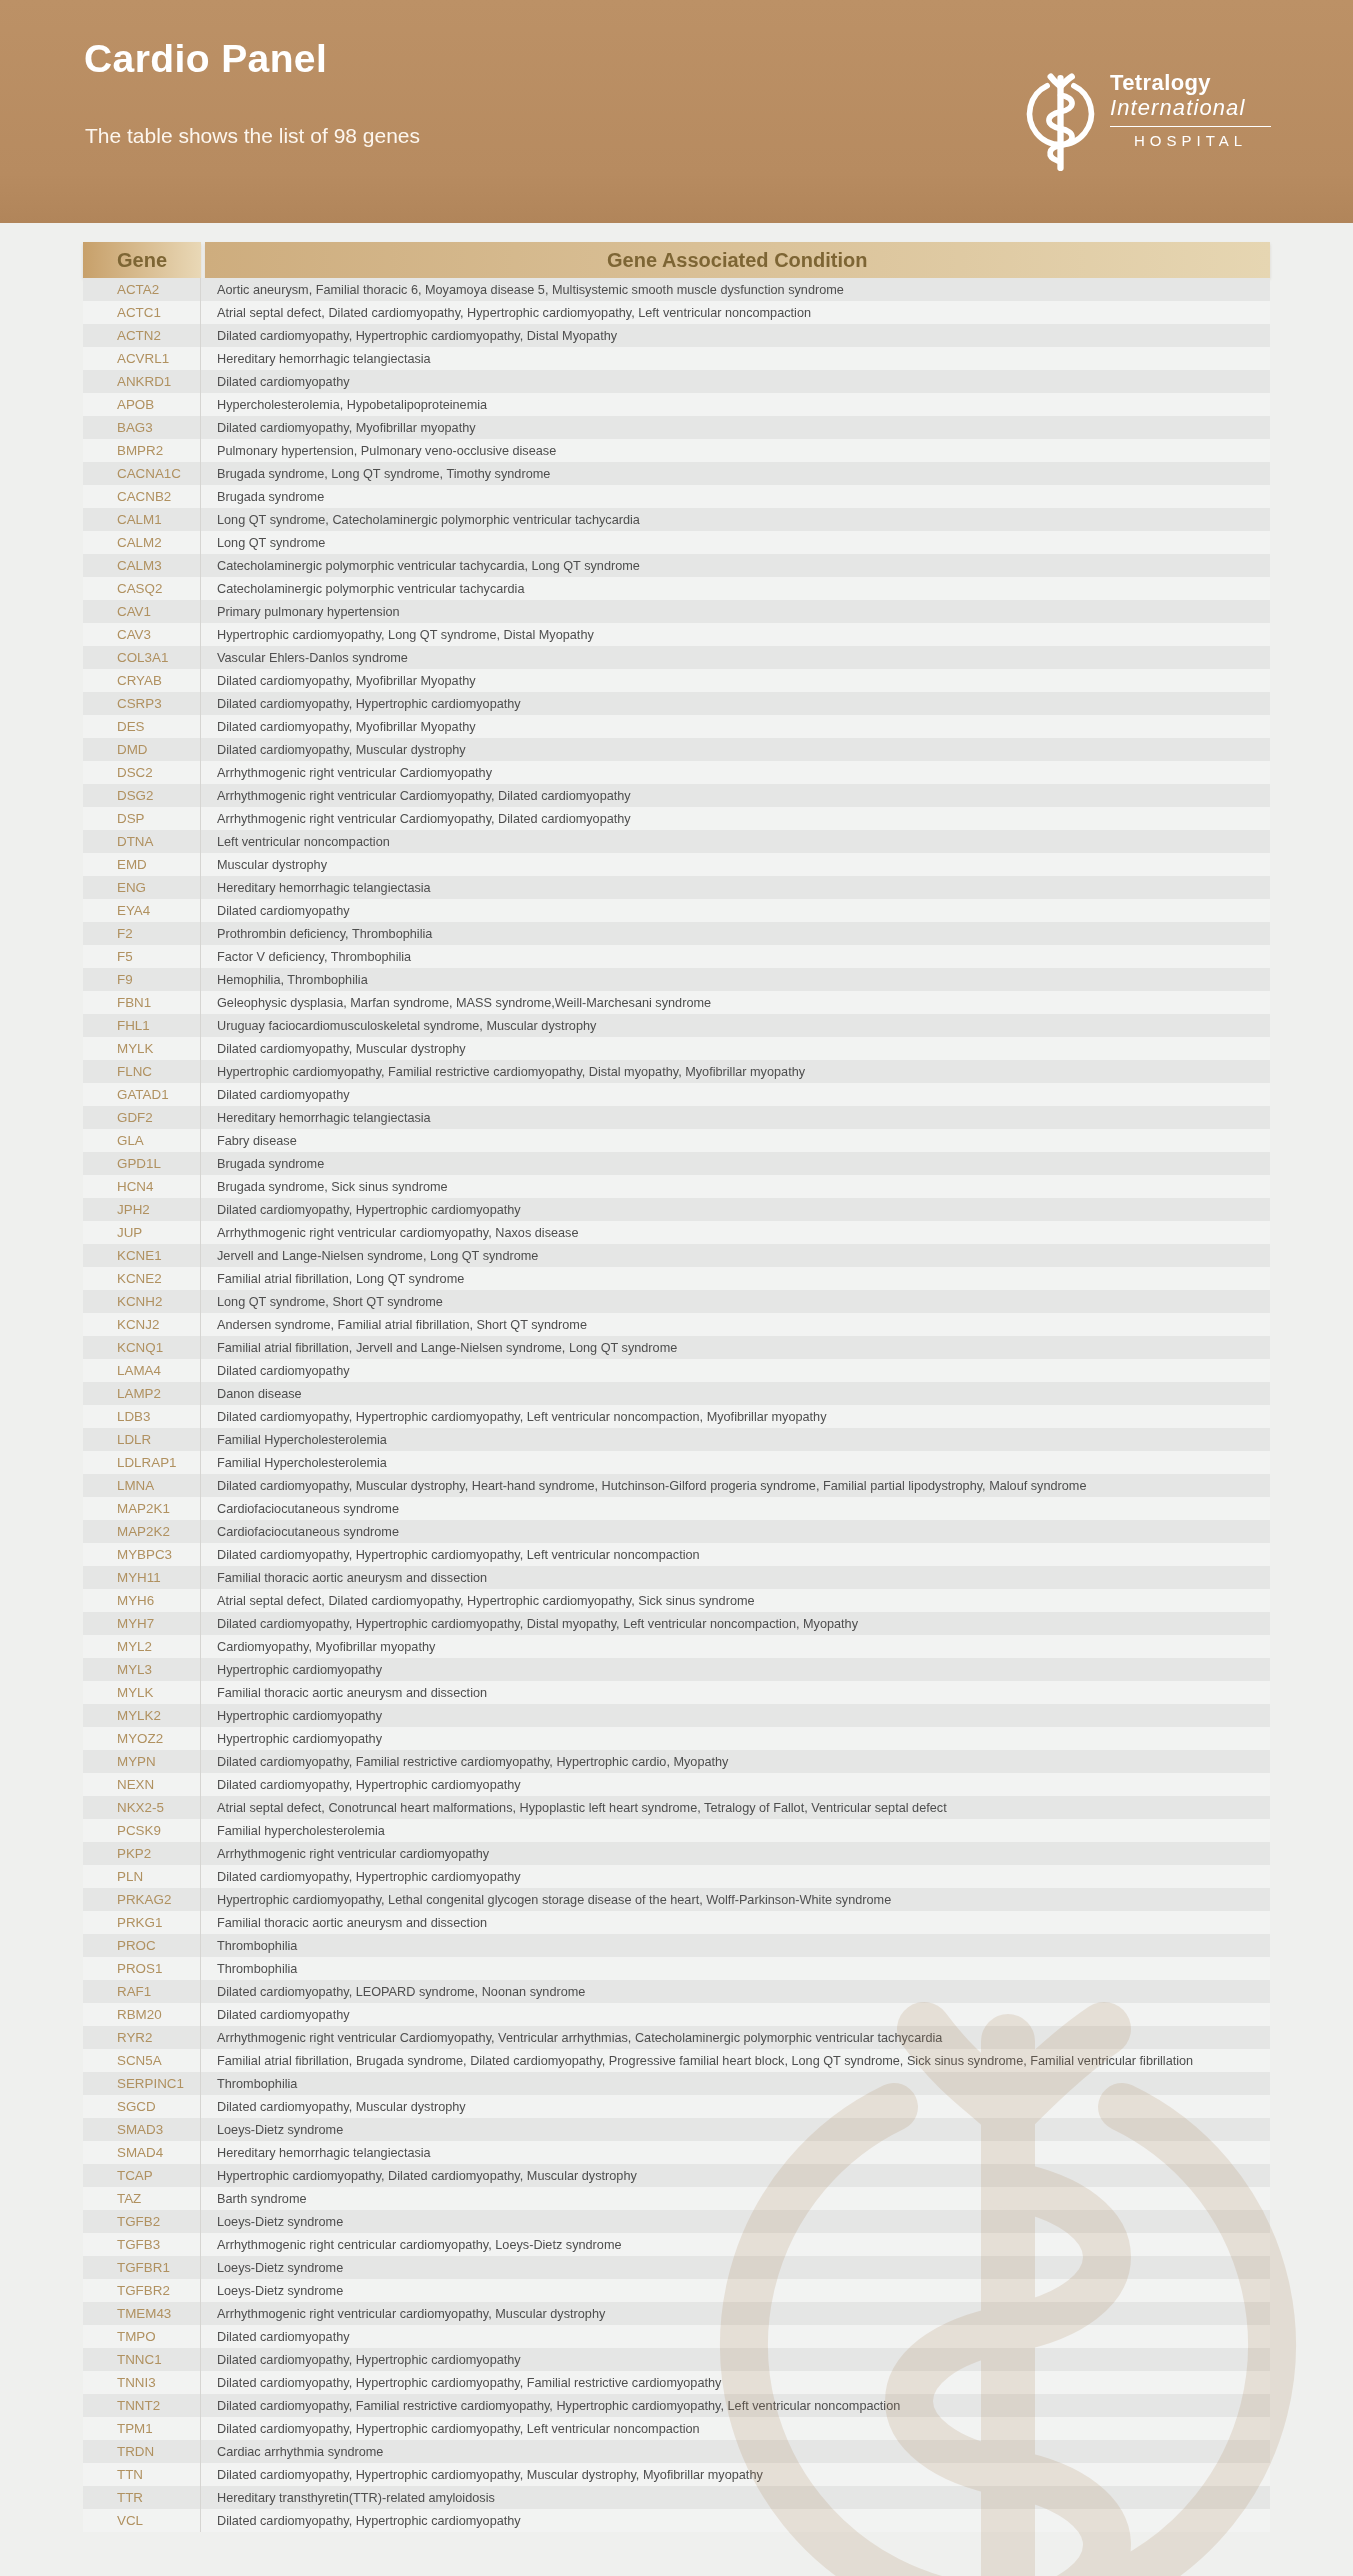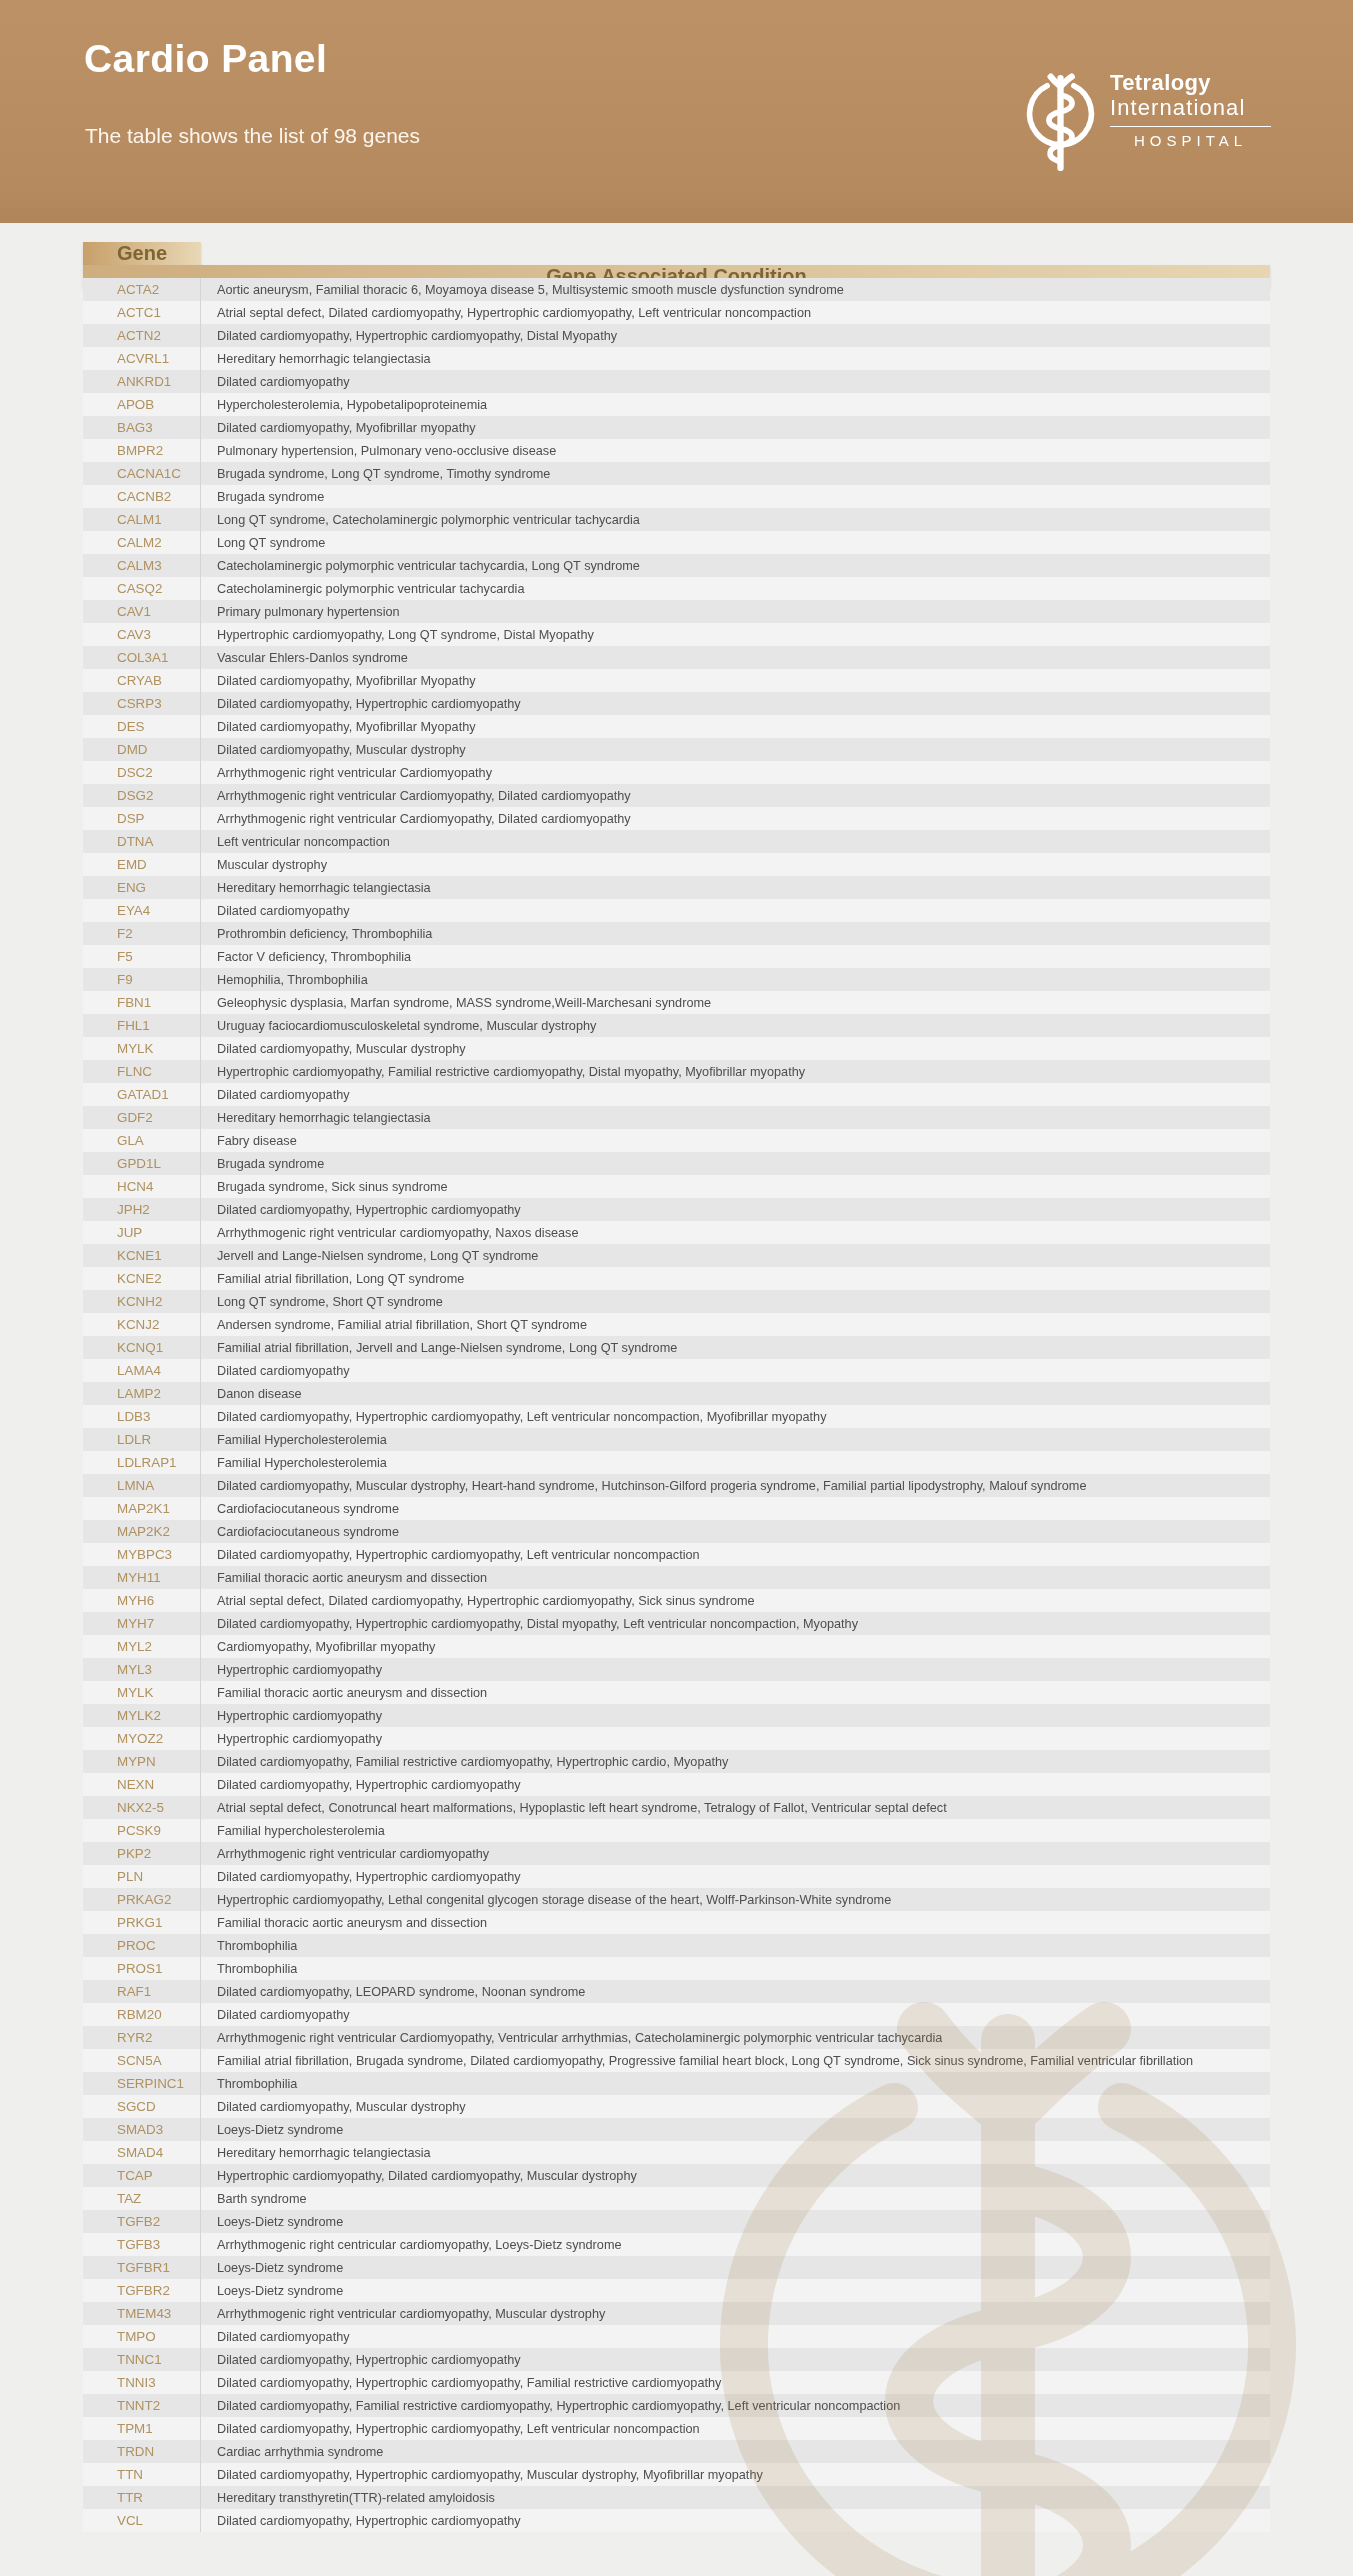--- a/index.html
+++ b/index.html
@@ -20,26 +20,26 @@
   }
   .hero-sub{
     position:absolute;left:85px;top:118px;
     font-size:21px;font-weight:400;color:#fdf6ee;line-height:35px;
   }
   
   .logo{position:absolute;top:70px;right:83px;display:flex;align-items:flex-start;}
   .logo-icon{width:73px;height:104px;margin-right:12.7px;margin-top:1.4px;}
   .logo-text{display:flex;flex-direction:column;color:#ffffff;width:161px;}
   .logo-name1{font-size:22px;font-weight:bold;letter-spacing:0.4px;line-height:25px;}
-  .logo-name2{font-size:22px;font-weight:400;letter-spacing:1.1px;line-height:25px;}
+  .logo-name2{font-size:22px;font-weight:400;letter-spacing:1.1px;line-height:25px;font-style:italic;}
   .logo-rule{height:1.4px;background:#ffffff;margin:5.6px 0 5px 0;width:100%;}
   .logo-name3{font-size:15px;font-weight:400;letter-spacing:5px;text-align:center;}
   
   .tbl{position:absolute;left:83px;top:242px;width:1187px;}
-  .thead{display:flex;height:36px;flex-direction:column;}
+  .thead{display:flex;height:36px;}
   .th{
     display:flex;align-items:center;justify-content:center;
     font-size:20px;font-weight:bold;color:#7d6534;
     box-shadow:0 2.1px 2.8px rgba(110,90,60,.18);
   }
   .th-gene{width:118px;background:linear-gradient(90deg,#c7a06a 0%,#e9d8b6 100%);}
   .th-gap{width:3.5px;}
   .th-cond{flex:1;background:linear-gradient(90deg,#cead7e 0%,#e6d6b2 100%);}
   .tbody{display:flex;flex-direction:column;}
   .row{display:flex;height:23px;align-items:stretch;}

